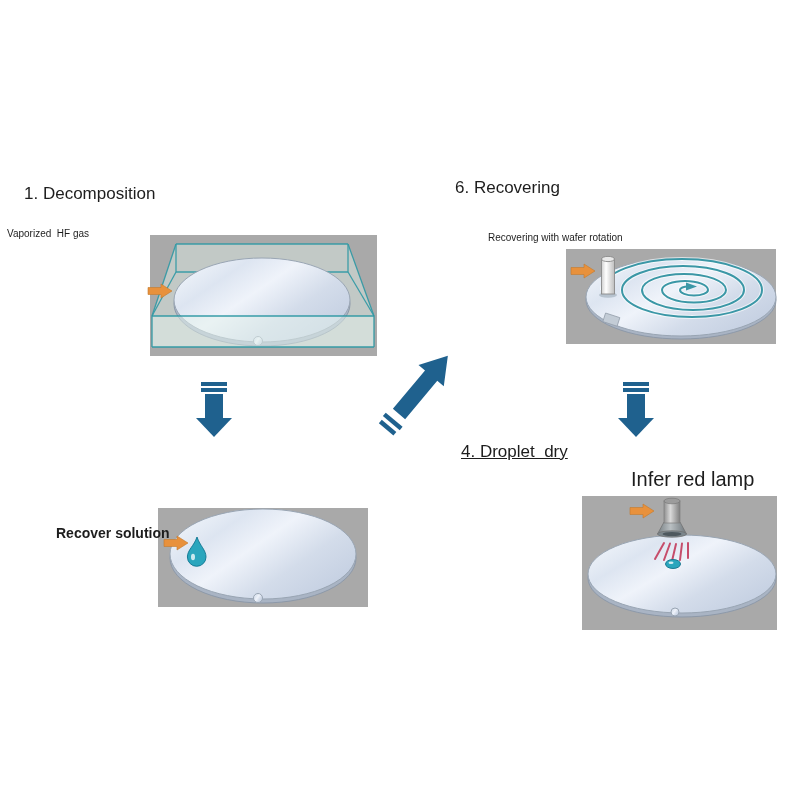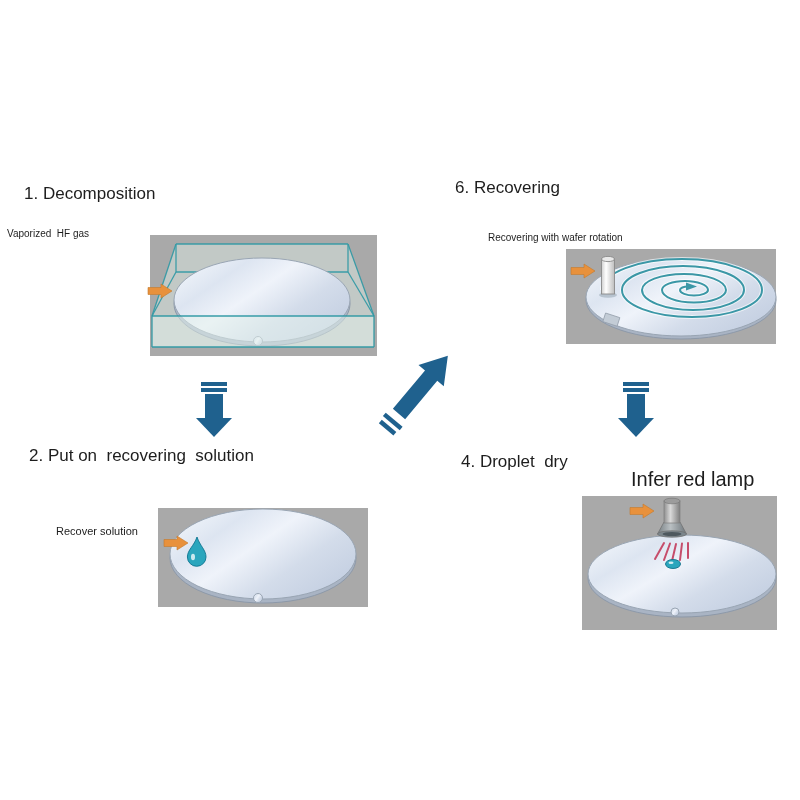--- a/index.html
+++ b/index.html
@@ -159,21 +159,20 @@
     <g style="fill:var(--flow-arrow-blue)" transform="translate(399,414) rotate(-50)">
       <polygon points="0,-8 50,-8 50,-16.5 76,0 50,16.5 50,8 0,8"></polygon>
       <rect x="-12" y="-11" width="4.5" height="22"></rect>
       <rect x="-20" y="-9.5" width="4.5" height="19"></rect>
     </g>
   </svg>
 
   <div class="txt step-title" style="left:24px;top:184px;">1. Decomposition</div>
   <div class="txt step-label" style="left:7px;top:228px;">Vaporized  HF gas</div>
 
-  <div class="txt step-title" style="left:29px;top:446px;">2. Put on  recovering  solution</div>
-  <div class="txt step-label" style="left:56px;top:525px;font-size:11px;">Recover solution</div>
+  <div class="txt step-label" style="left:56px;top:525px;font-size:14px;font-weight:bold;">Recover solution</div>
 
   <div class="txt step-title" style="left:455px;top:178px;">6. Recovering</div>
   <div class="txt step-label" style="left:476px;top:232px;margin-left:12px;">Recovering with wafer rotation</div>
 
-  <div class="txt step-title" style="left:461px;top:452px;">4. Droplet  dry</div>
+  <div class="txt step-title" style="left:461px;top:442px;text-decoration:underline;">4. Droplet  dry</div>
   <div class="txt step-label" style="left:631px;top:468px;font-size:20px;">Infer red lamp</div>
 </div>
 
 </body></html>

